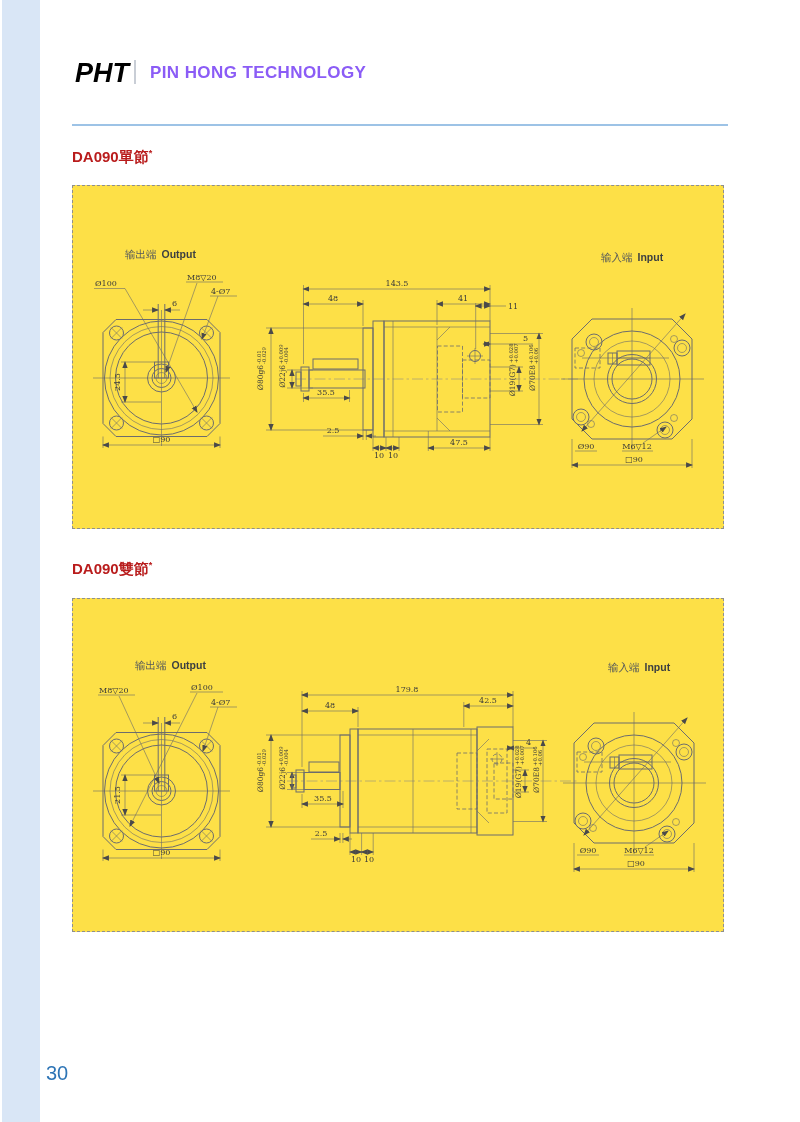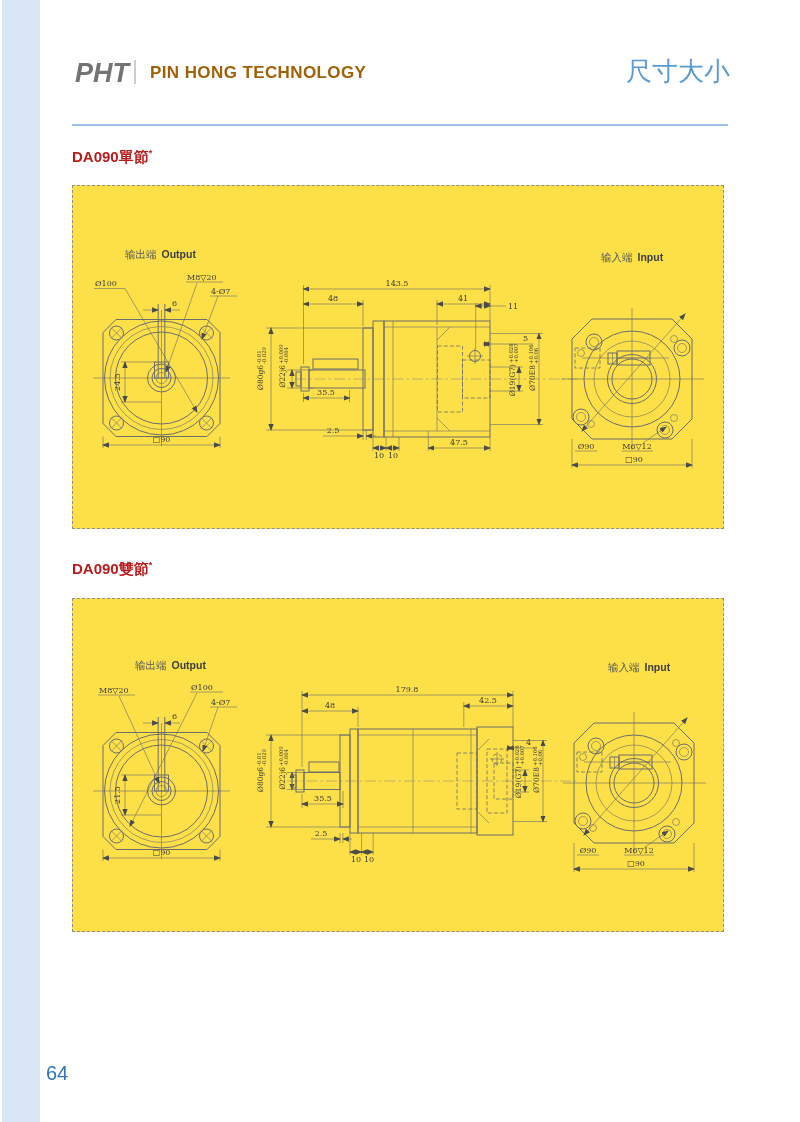--- a/index.html
+++ b/index.html
@@ -4,23 +4,23 @@
 <style>
   html,body{margin:0;padding:0;}
   body{
     width:800px;height:1122px;position:relative;background:#ffffff;
     font-family:"Liberation Sans",sans-serif;overflow:hidden;
   }
   .side-strip{position:absolute;left:2px;top:0;width:38px;height:1122px;background:#d9e6f6;}
   
   .header{position:absolute;left:72px;top:52px;width:658px;height:46px;}
   .logo{position:absolute;left:3px;top:6px;font-style:italic;font-weight:800;
-        font-size:27px;color:#737373;letter-spacing:0px;font-family:"Liberation Sans",sans-serif;}
+        font-size:27px;color:#000000;letter-spacing:0px;font-family:"Liberation Sans",sans-serif;}
   .logo-div{position:absolute;left:62px;top:8px;width:2px;height:24px;background:#c9ced6;}
-  .company{position:absolute;left:78px;top:11px;font-size:17px;font-weight:bold;color:#a16207;letter-spacing:.4px;}
+  .company{position:absolute;left:78px;top:11px;font-size:17px;font-weight:bold;color:#8b5cf6;letter-spacing:.4px;}
   .topic{position:absolute;right:0px;top:2px;font-size:26px;color:#5b9bd5;font-weight:500;}
   .rule{position:absolute;left:72px;top:124px;width:656px;height:0;border-top:2px solid #9dc3e6;}
   .sec-title{position:absolute;left:72px;font-size:15px;font-weight:bold;color:#b91c1c;}
   .sec-title sup{font-size:9px;}
   .panel{position:absolute;left:72px;border:1px dashed #8f8f8f;background:#fde047;}
   #panel1{top:185px;width:650px;height:342px;}
   #panel2{top:598px;width:650px;height:332px;}
   .pagenum{position:absolute;left:46px;top:1062px;font-size:20px;color:#2e75b6;}
   
   svg{display:block}
@@ -44,21 +44,20 @@
     </marker>
   </defs>
 </svg>
 
 <div class="side-strip"></div>
 
 <div class="header">
   <div class="logo">PHT</div>
   <div class="logo-div"></div>
   <div class="company">PIN HONG TECHNOLOGY</div>
-  <div class="topic">尺寸大小</div>
 </div>
 <div class="rule"></div>
 
 <div class="sec-title" style="top:148px">
   <span>DA090單節</span><sup>*</sup>
 </div>
 
 <div class="panel" id="panel1">
 <svg width="648" height="340" viewBox="0 0 648 340">
 
@@ -460,13 +459,13 @@
     <text class="d" x="566" y="254" text-anchor="middle">M6▽12</text>
     <line class="th" x1="551" y1="256" x2="581" y2="256"></line>
     <text class="d" x="563" y="267" text-anchor="middle">□90</text>
     <line class="th" x1="501" y1="244" x2="501" y2="273"></line>
     <line class="th" x1="621" y1="244" x2="621" y2="273"></line>
     <line class="th" x1="501" y1="270" x2="621" y2="270" marker-start="url(#ar)" marker-end="url(#ar)"></line>
   </g>
 </svg>
 </div>
 
-<div class="pagenum">64</div>
+<div class="pagenum">30</div>
 
 </body></html>

